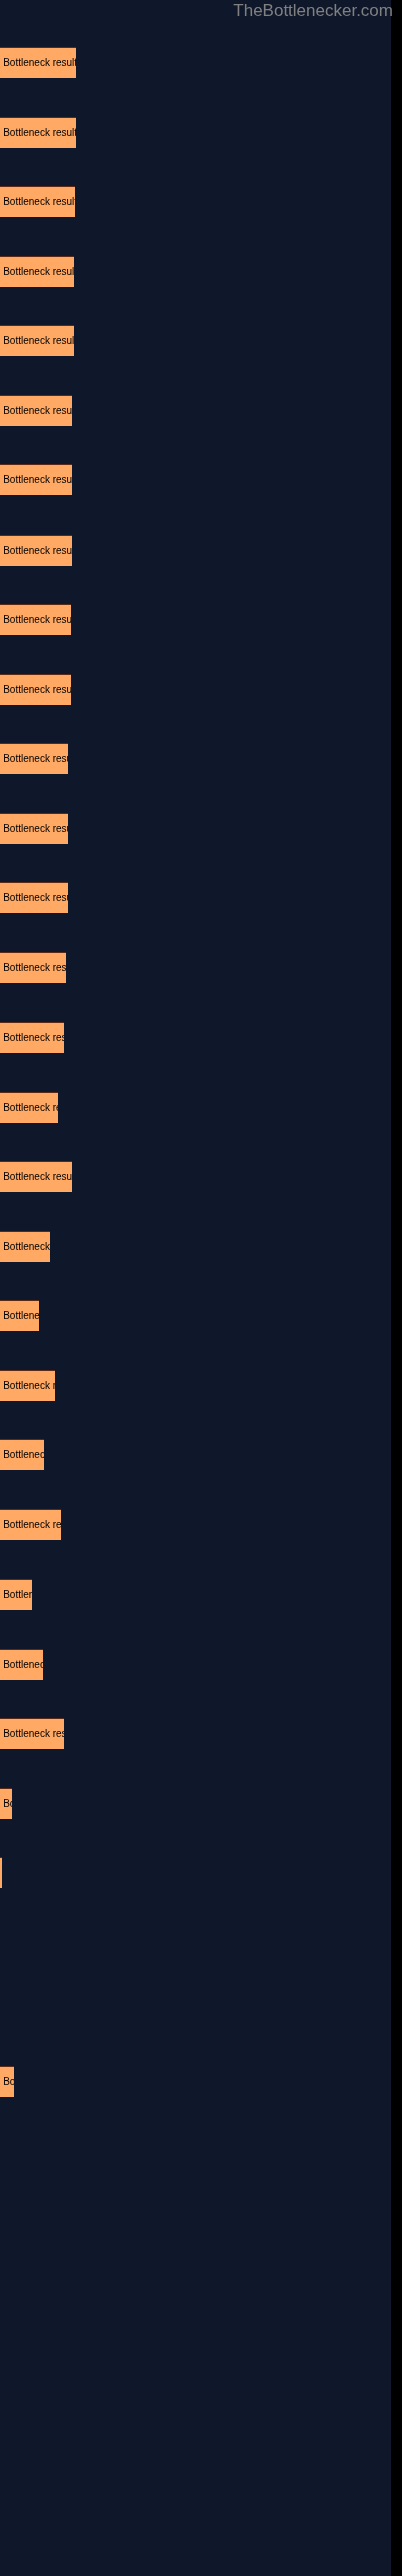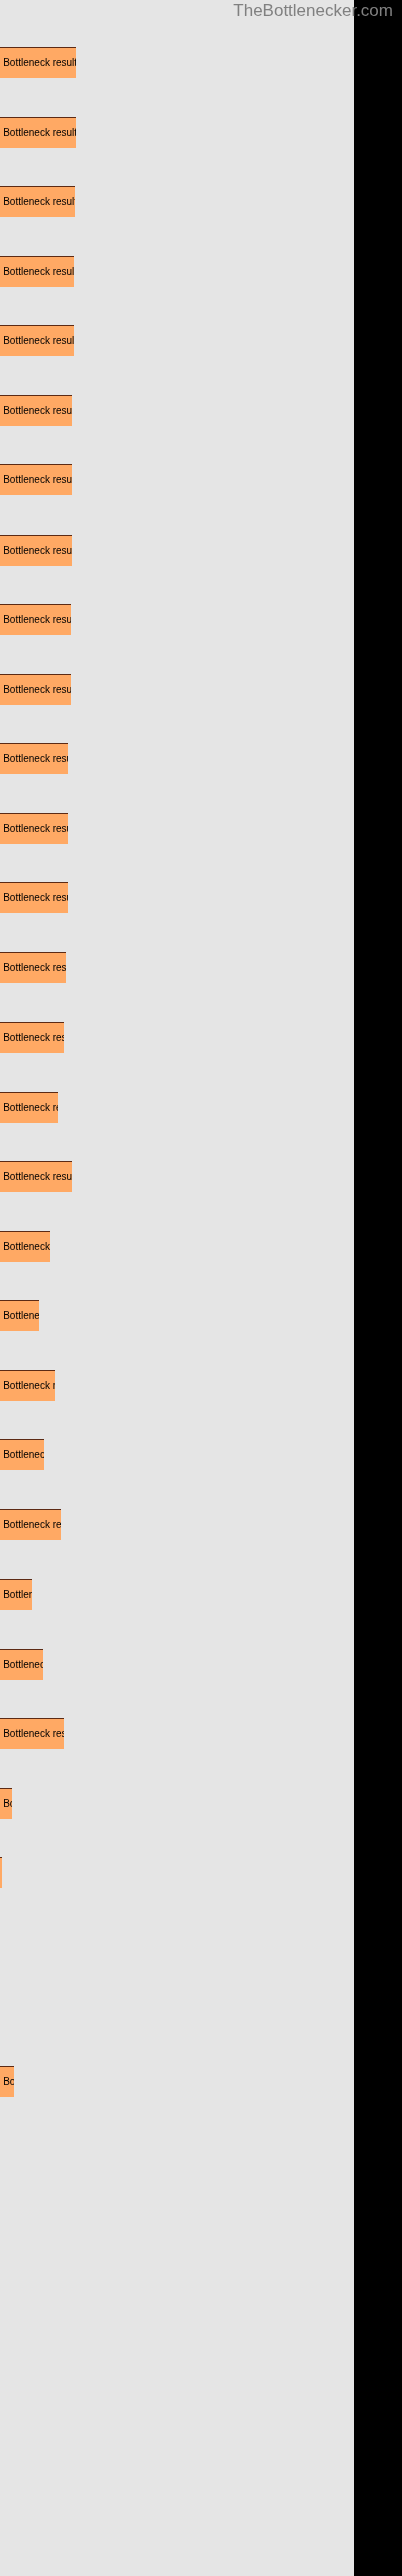--- a/index.html
+++ b/index.html
@@ -10,23 +10,23 @@
   }
   body {
     width: 403px;
     height: 2576px;
     position: relative;
     overflow: hidden;
     font-family: "Liberation Sans", sans-serif;
   }
   #chart-root {
     position: relative;
-    width: 354px;
+    width: 391px;
     height: 2576px;
-    background: #e5e5e5;
+    background: #0f172a;
   }
   .watermark {
     position: absolute;
     top: 0px;
     left: 0px;
     width: 393px;
     text-align: right;
     color: #808080;
     font-size: 17px;
     font-family: "Liberation Sans", sans-serif;

